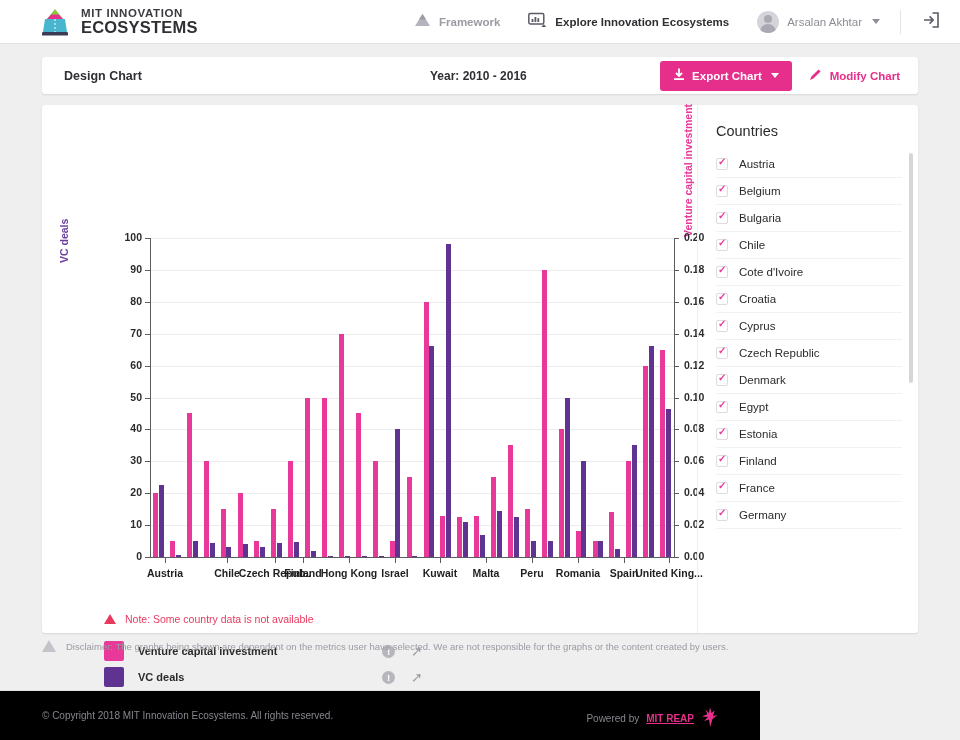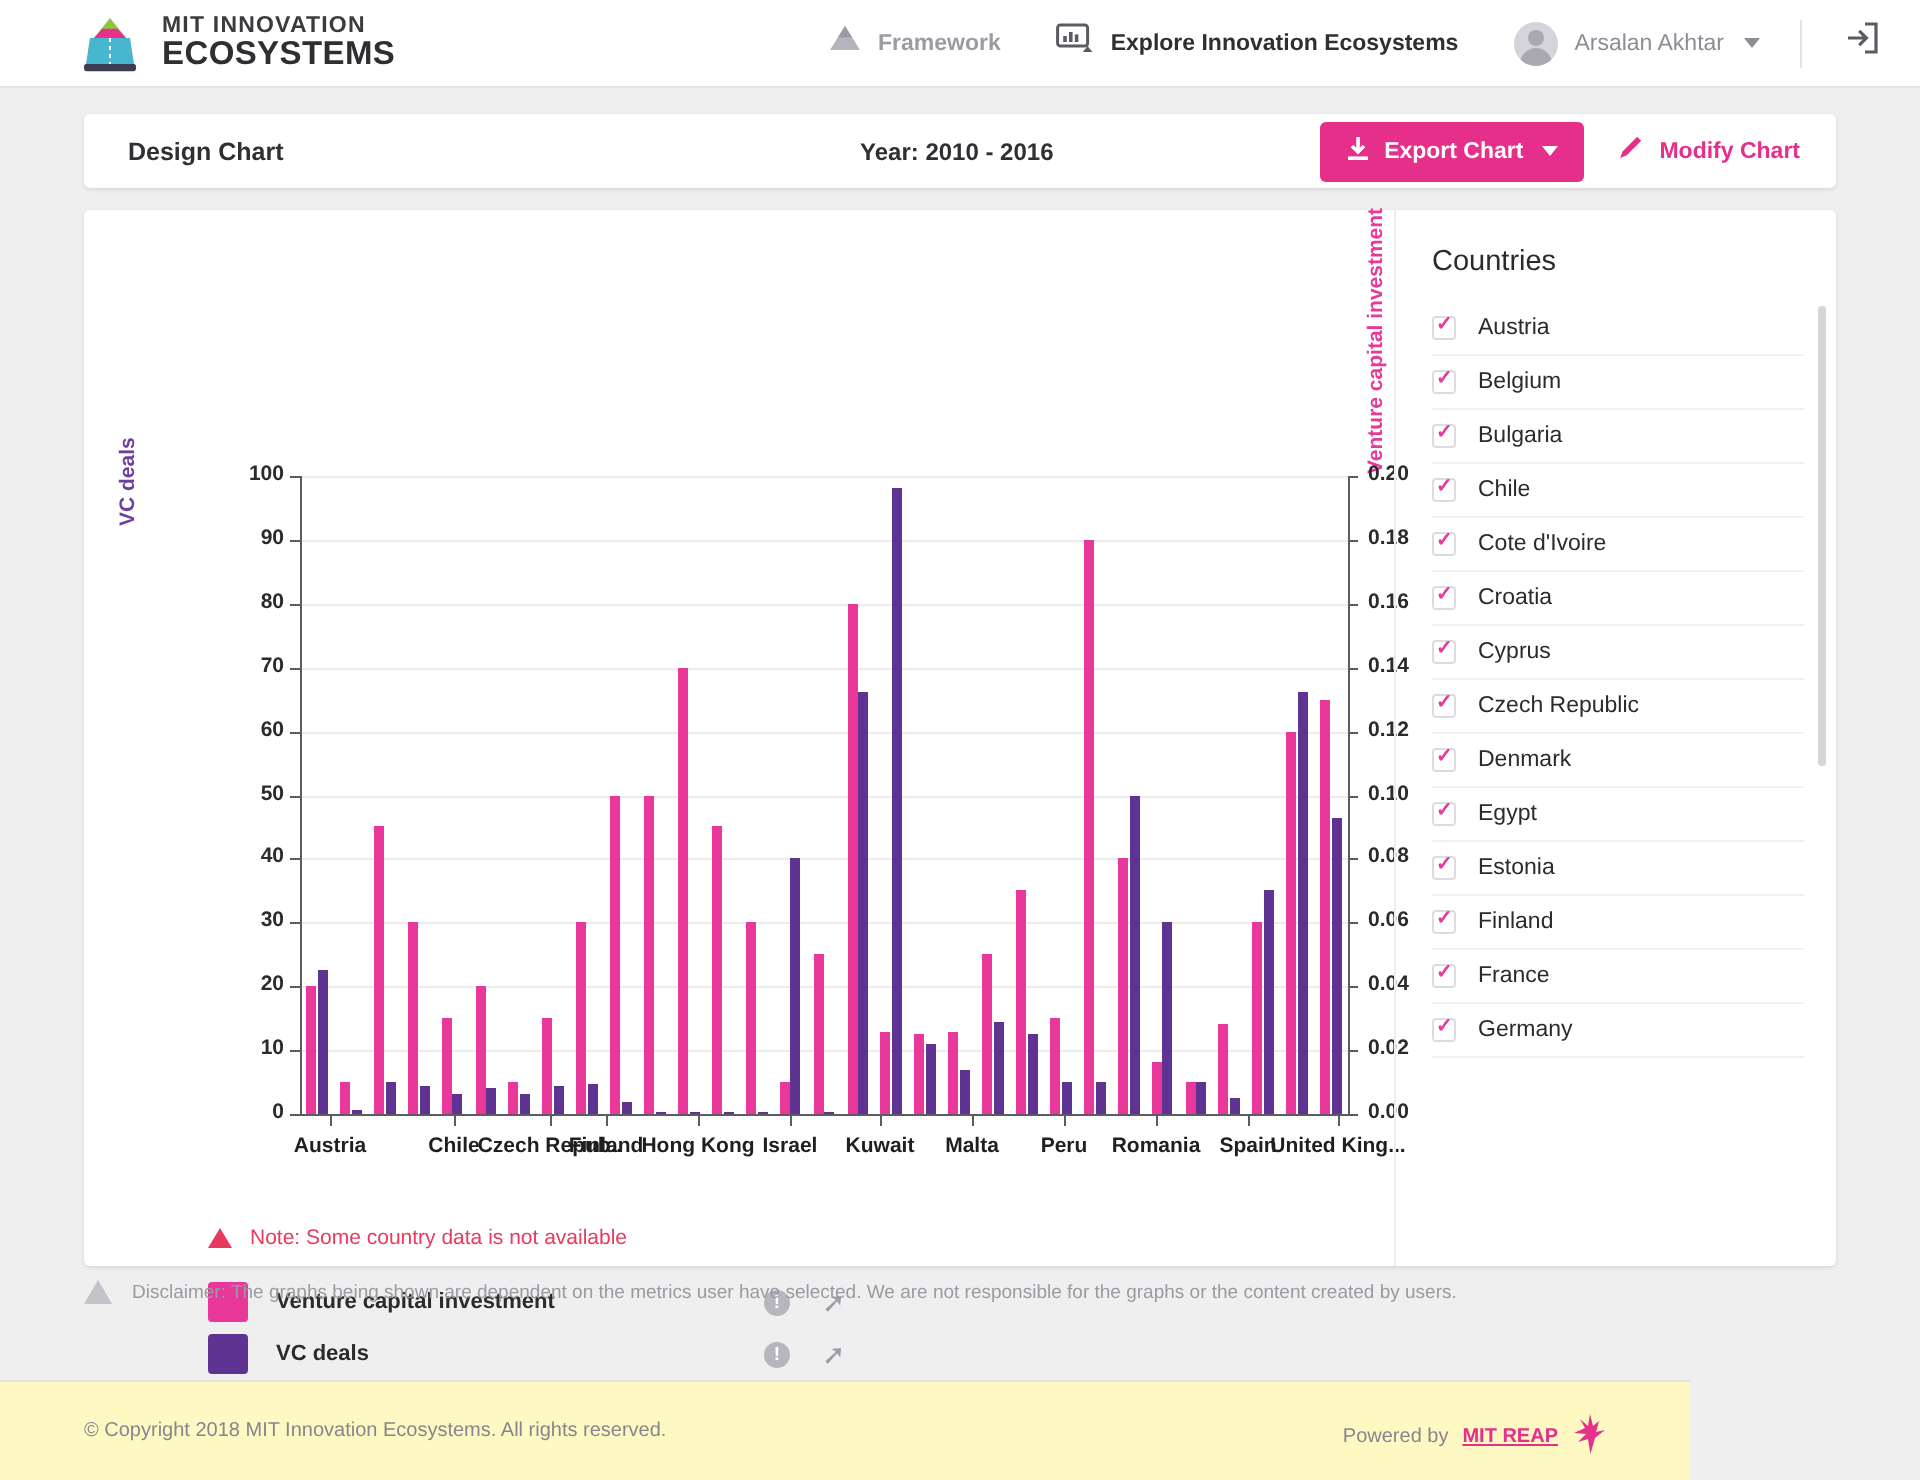--- a/index.html
+++ b/index.html
@@ -125,22 +125,22 @@
     background: #d6d6da; border-radius: 2px; cursor: pointer;
   }
 
   
   .disclaimer {
     position: absolute; left: 42px; top: 640px; display: flex; align-items: center; gap: 10px;
   }
   .disclaimer-tri { width:0;height:0;border-left:7px solid transparent;border-right:7px solid transparent;border-bottom:12px solid #c3c3c9;}
   .disclaimer-text { font-size: 9.5px; color: #9a9aa2; }
   .footer {
-    position: absolute; left: 0; top: 690px; width: 845px; height: 50px;
-    border-top: 1px solid #e2e2e4; background: #fef9c3;
+    position: absolute; left: 0; top: 690px; width: 760px; height: 50px;
+    border-top: 1px solid #e2e2e4; background: #000000;
   }
   .copyright { position: absolute; left: 42px; top: 19px; font-size: 10px; color: #86868e; }
   .powered { position: absolute; right: 42px; top: 16px; display: flex; align-items: center; gap: 7px; font-size: 10px; color: #86868e; }
   .powered a { color: #e62e8b; text-decoration: underline; font-weight: bold; }
 </style>
 </head>
 <body>
 
 <div class="page">
 

